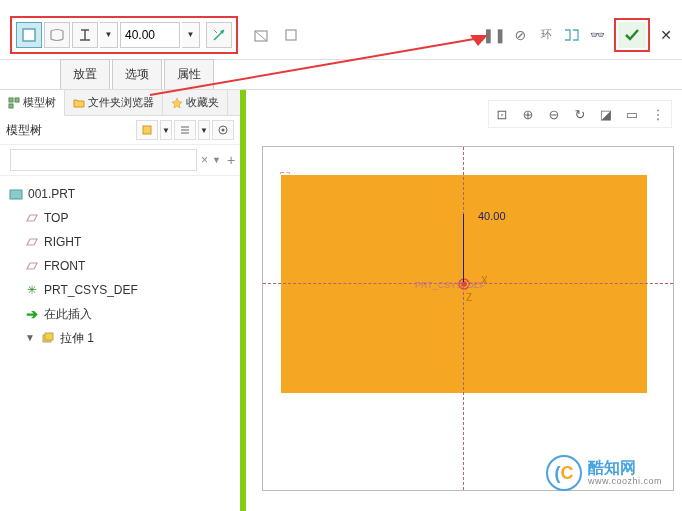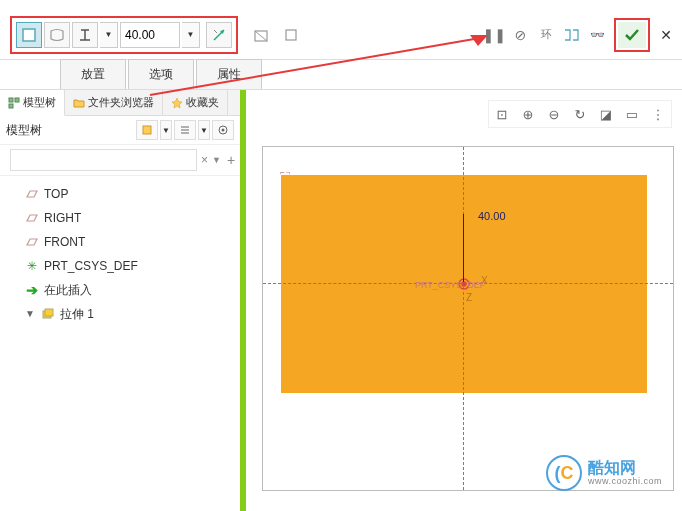--- a/index.html
+++ b/index.html
@@ -14,21 +14,21 @@
     .dropdown-arrow { width: 18px; height: 26px; border: 1px solid #ccc; border-left: none; display: inline-flex; align-items: center; justify-content: center; font-size: 8px; background: #fafafa; }
     .spacer { flex: 1; }
     .right-tools { display: inline-flex; align-items: center; gap: 6px; }
     .right-tools .tb-icon { width: 20px; height: 20px; display: inline-flex; align-items: center; justify-content: center; font-size: 14px; color: #777; }
     .confirm-box { border: 2px solid #e63939; padding: 2px; display: inline-flex; }
     .confirm-btn { width: 28px; height: 26px; background: #e9f5e9; display: inline-flex; align-items: center; justify-content: center; }
     .confirm-btn svg { width: 18px; height: 18px; }
     .cancel-x { font-size: 14px; color: #333; margin-left: 4px; }
     
     .sub-tabs { height: 30px; border-bottom: 1px solid #ddd; display: flex; align-items: flex-end; padding-left: 60px; }
-    .sub-tab { padding: 6px 20px; border: 1px solid #ccc; border-bottom: none; background: #f5f5f5; margin-right: 2px; font-size: 12px; cursor: pointer; }
+    .sub-tab { padding: 6px 12px; border: 1px solid #ccc; border-bottom: none; background: #f5f5f5; margin-right: 2px; font-size: 12px; cursor: pointer; }
     
     .main-area { display: flex; height: 421px; }
     
     .left-panel { width: 246px; border-right: 6px solid #84cc16; display: flex; flex-direction: column; }
     .panel-tabs { display: flex; border-bottom: 1px solid #ddd; background: #f3f3f3; height: 26px; }
     .panel-tab { padding: 5px 8px; font-size: 11px; border-right: 1px solid #ddd; display: inline-flex; align-items: center; gap: 3px; cursor: pointer; }
     .panel-tab.active { background: #fff; border-bottom: 1px solid #fff; margin-bottom: -1px; }
     .panel-tab-icon { width: 12px; height: 12px; display: inline-block; }
     
     .tree-header { display: flex; align-items: center; justify-content: space-between; padding: 4px 6px; font-size: 12px; border-bottom: 1px solid #eee; }
@@ -231,20 +231,28 @@
             <polygon points="2,3 14,3 9,9 9,13 7,13 7,9" fill="none" stroke="#888" stroke-width="1.2"></polygon>
           </svg>
       </span>
       <input class="filter-input" style="">
       <span class="filter-clear">×</span>
       <span class="filter-dd">▼</span>
       <span class="filter-plus">+</span>
     </div>
 
     <div class="tree">
+      <div class="tree-item">
+        <span class="tree-icon">
+            <svg viewBox="0 0 14 12">
+              <rect x="1" y="2" width="12" height="9" fill="#8cc" stroke="#599"></rect>
+            </svg>
+          </span>
+        <span>001.PRT</span>
+      </div>
       <div class="tree-item tree-indent-1">
         <span class="tree-icon plane">
             <svg viewBox="0 0 14 12">
               <path d="M2 9 L9 9 L12 3 L5 3 Z"></path>
             </svg>
           </span>
         <span>TOP</span>
       </div>
       <div class="tree-item tree-indent-1">
         <span class="tree-icon plane">

